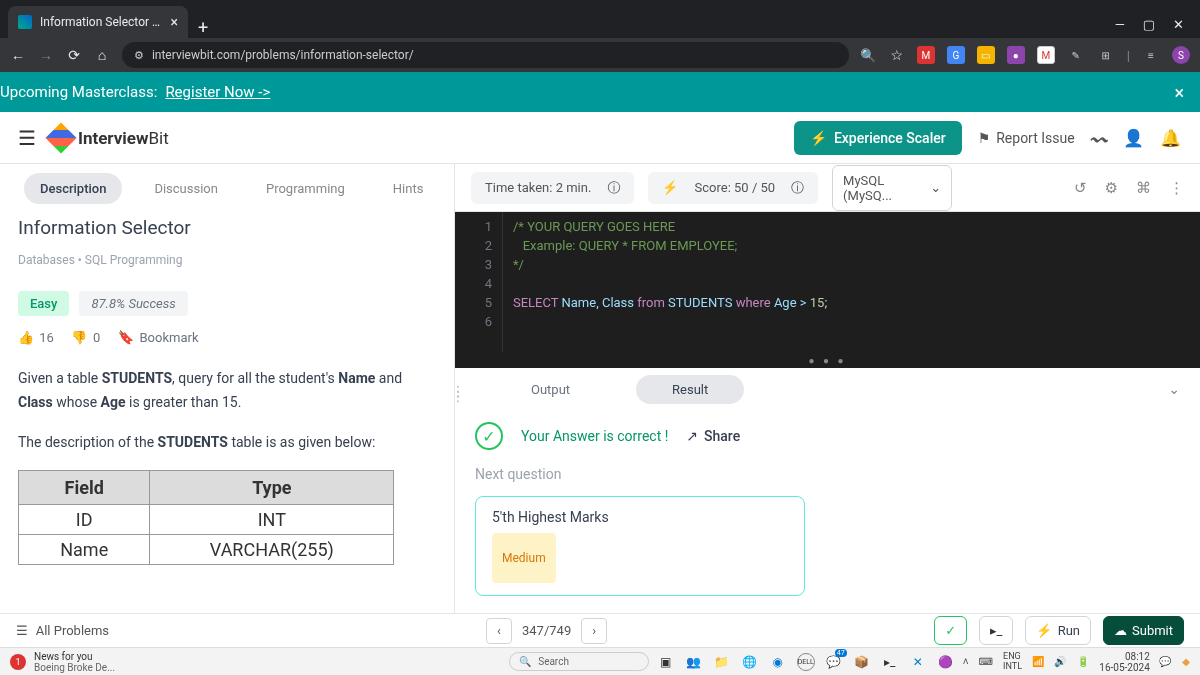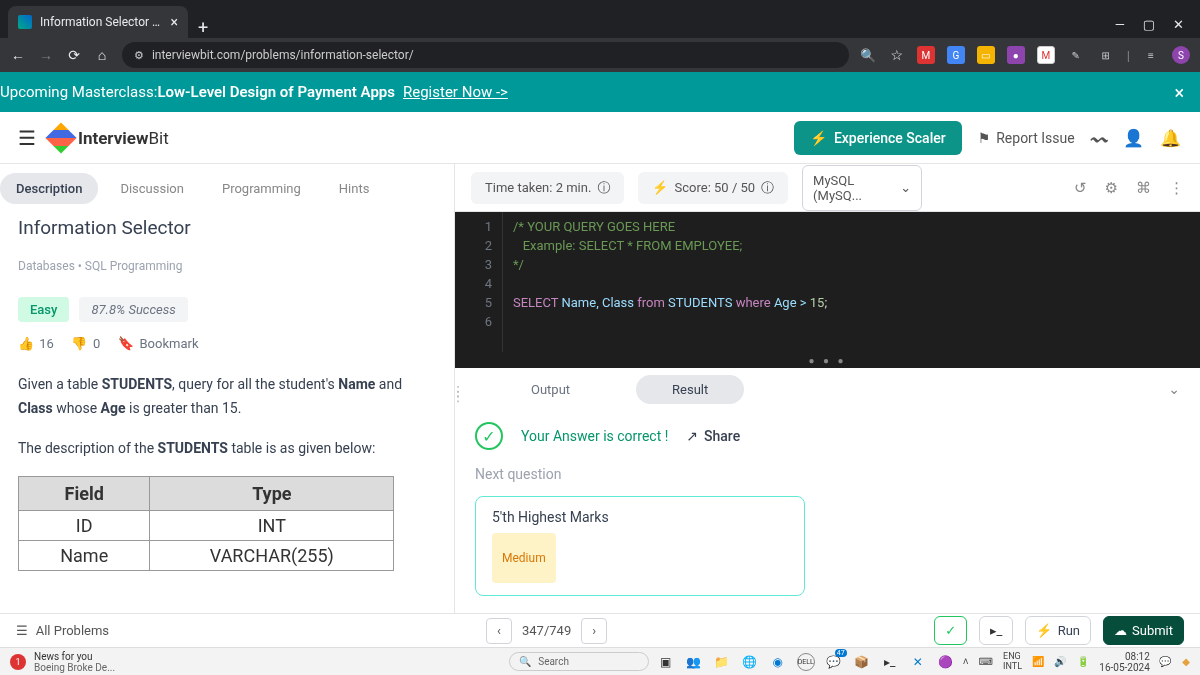--- a/index.html
+++ b/index.html
@@ -37,42 +37,42 @@
 .btn-scaler { background:#0d9488; color:#fff; border:none; padding:9px 16px; border-radius:6px; font-size:14px; font-weight:500; display:flex; align-items:center; gap:6px; cursor:pointer; }
 .report { color:#555; font-size:14px; display:flex; align-items:center; gap:6px; cursor:pointer; }
 .hdr-ic { font-size:17px; color:#555; cursor:pointer; }
 
 
 .main { display:flex; height:calc(675px - 38px - 34px - 40px - 52px - 34px - 28px); }
 .left { width:455px; border-right:1px solid #e5e5e5; overflow:hidden; position:relative; }
 .right { flex:1; display:flex; flex-direction:column; position:relative; }
 
 
-.ltabs { height:48px; display:flex; align-items:center; padding:0 0; gap:6px; }
+.ltabs { height:48px; display:flex; align-items:center; padding:0 24px; gap:16px; }
 .ltab { padding:8px 16px; border-radius:20px; font-size:13px; color:#888; cursor:pointer; }
 .ltab.active { background:#e5e7eb; color:#374151; font-weight:500; }
 
 .prob-body { padding:4px 18px; }
-.prob-title { font-size:19px; color:#374151; margin-bottom:20px; }
+.prob-title { font-size:19px; color:#374151; margin-bottom:14px; }
 .prob-tags { font-size:12px; color:#9ca3af; margin-bottom:24px; }
 .badges { display:flex; gap:10px; margin-bottom:14px; }
 .badge-easy { background:#d1fae5; color:#059669; padding:5px 12px; border-radius:4px; font-size:13px; font-weight:500; }
 .badge-succ { background:#f3f4f6; color:#6b7280; padding:5px 12px; border-radius:4px; font-size:13px;font-style:italic; }
 .stats { display:flex; gap:18px; align-items:center; color:#6b7280; font-size:13px; margin-bottom:22px; }
 .stats span { cursor:pointer; display:flex; align-items:center; gap:5px; }
 
 .desc-text { font-size:14px; line-height:1.7; color:#374151; margin-bottom:16px; }
 .desc-text b { font-weight:700; }
 .tbl { width:90%; border-collapse:collapse; }
 .tbl th { background:#dcdcdc; padding:6px 20px; font-size:18px; text-align:center; border:1px solid #999; }
 .tbl td { padding:4px 20px; font-size:18px; text-align:center; border:1px solid #999; }
 
 
 .rtop { height:48px; display:flex; align-items:center; padding:0 16px; gap:14px; border-bottom:1px solid #e5e5e5; }
-.pill { background:#f3f4f6; padding:7px 14px; border-radius:6px; font-size:13px; color:#555; display:flex; align-items:center; gap:6px; }
+.pill { background:#f3f4f6; padding:7px 14px; border-radius:6px; font-size:13px; color:#555; display:flex; align-items:center; gap:16px; }
 .lang-sel { border:1px solid #d1d5db; border-radius:6px; padding:7px 10px; font-size:13px; color:#555; display:flex; align-items:center; gap:8px; cursor:pointer; width:120px; }
 .rtop-ic { margin-left:auto; display:flex; gap:18px; color:#888; font-size:15px; }
 .rtop-ic span { cursor:pointer; }
 
 
 .editor { background:#1e1e1e; color:#d4d4d4; font-family:Consolas,Monaco,monospace; font-size:13px; flex:0 0 140px; display:flex; position:relative; }
 .gutter { background:#1e1e1e; color:#6e7681; width:48px; text-align:right; padding:5px 10px 5px 0; line-height:19px; border-right:1px solid #333; }
 .code { padding:5px 10px; line-height:19px; white-space:pre; }
 .c-comment { color:#6a9955; }
 .c-kw { color:#c586c0; }
@@ -157,21 +157,20 @@
     <span class="ei" style="background:transparent;color:#ccc">✎</span>
     <span class="ei" style="background:transparent;color:#ccc">⊞</span>
     <span style="color:#888">|</span>
     <span class="ei" style="background:transparent;color:#ccc">≡</span>
     <span class="ei" style="background:#8e44ad;border-radius:50%">S</span>
   </div>
 </div>
 
 <div class="banner">
   <span>Upcoming Masterclass: </span>
-  <span class="bold">Low-Level Design of Payment Apps</span>
   <span class="link">Register Now -&gt;</span>
   <span class="close-b">×</span>
 </div>
 
 <div class="site-hdr">
   <span class="menu-ic">☰</span>
   <span class="logo">
     <span class="mark"></span>
     <span><b>Interview</b><span>Bit</span></span>
   </span>
@@ -264,21 +263,21 @@
         <span>↺</span>
         <span>⚙</span>
         <span>⌘</span>
         <span>⋮</span>
       </div>
     </div>
 
     <div class="editor">
       <div class="gutter">1<br>2<br>3<br>4<br>5<br>6</div>
       <div class="code"><span class="c-comment">/* YOUR QUERY GOES HERE</span>
-<span class="c-comment">   Example: SELECT * FROM EMPLOYEE;</span>
+<span class="c-comment">   Example: QUERY * FROM EMPLOYEE;</span>
 <span class="c-comment">*/</span>
 
 <span class="c-kw">SELECT</span><span class="c-col"> Name, Class </span><span class="c-kw">from</span><span class="c-col"> STUDENTS </span><span class="c-kw">where</span><span class="c-col"> Age &gt; </span><span class="c-num">15</span><span>;</span>
 </div>
     </div>
     <div class="drag">● ● ●</div>
 
     <div class="out-tabs">
       <span class="out-tab">Output</span>
       <span class="out-tab active">Result</span>

